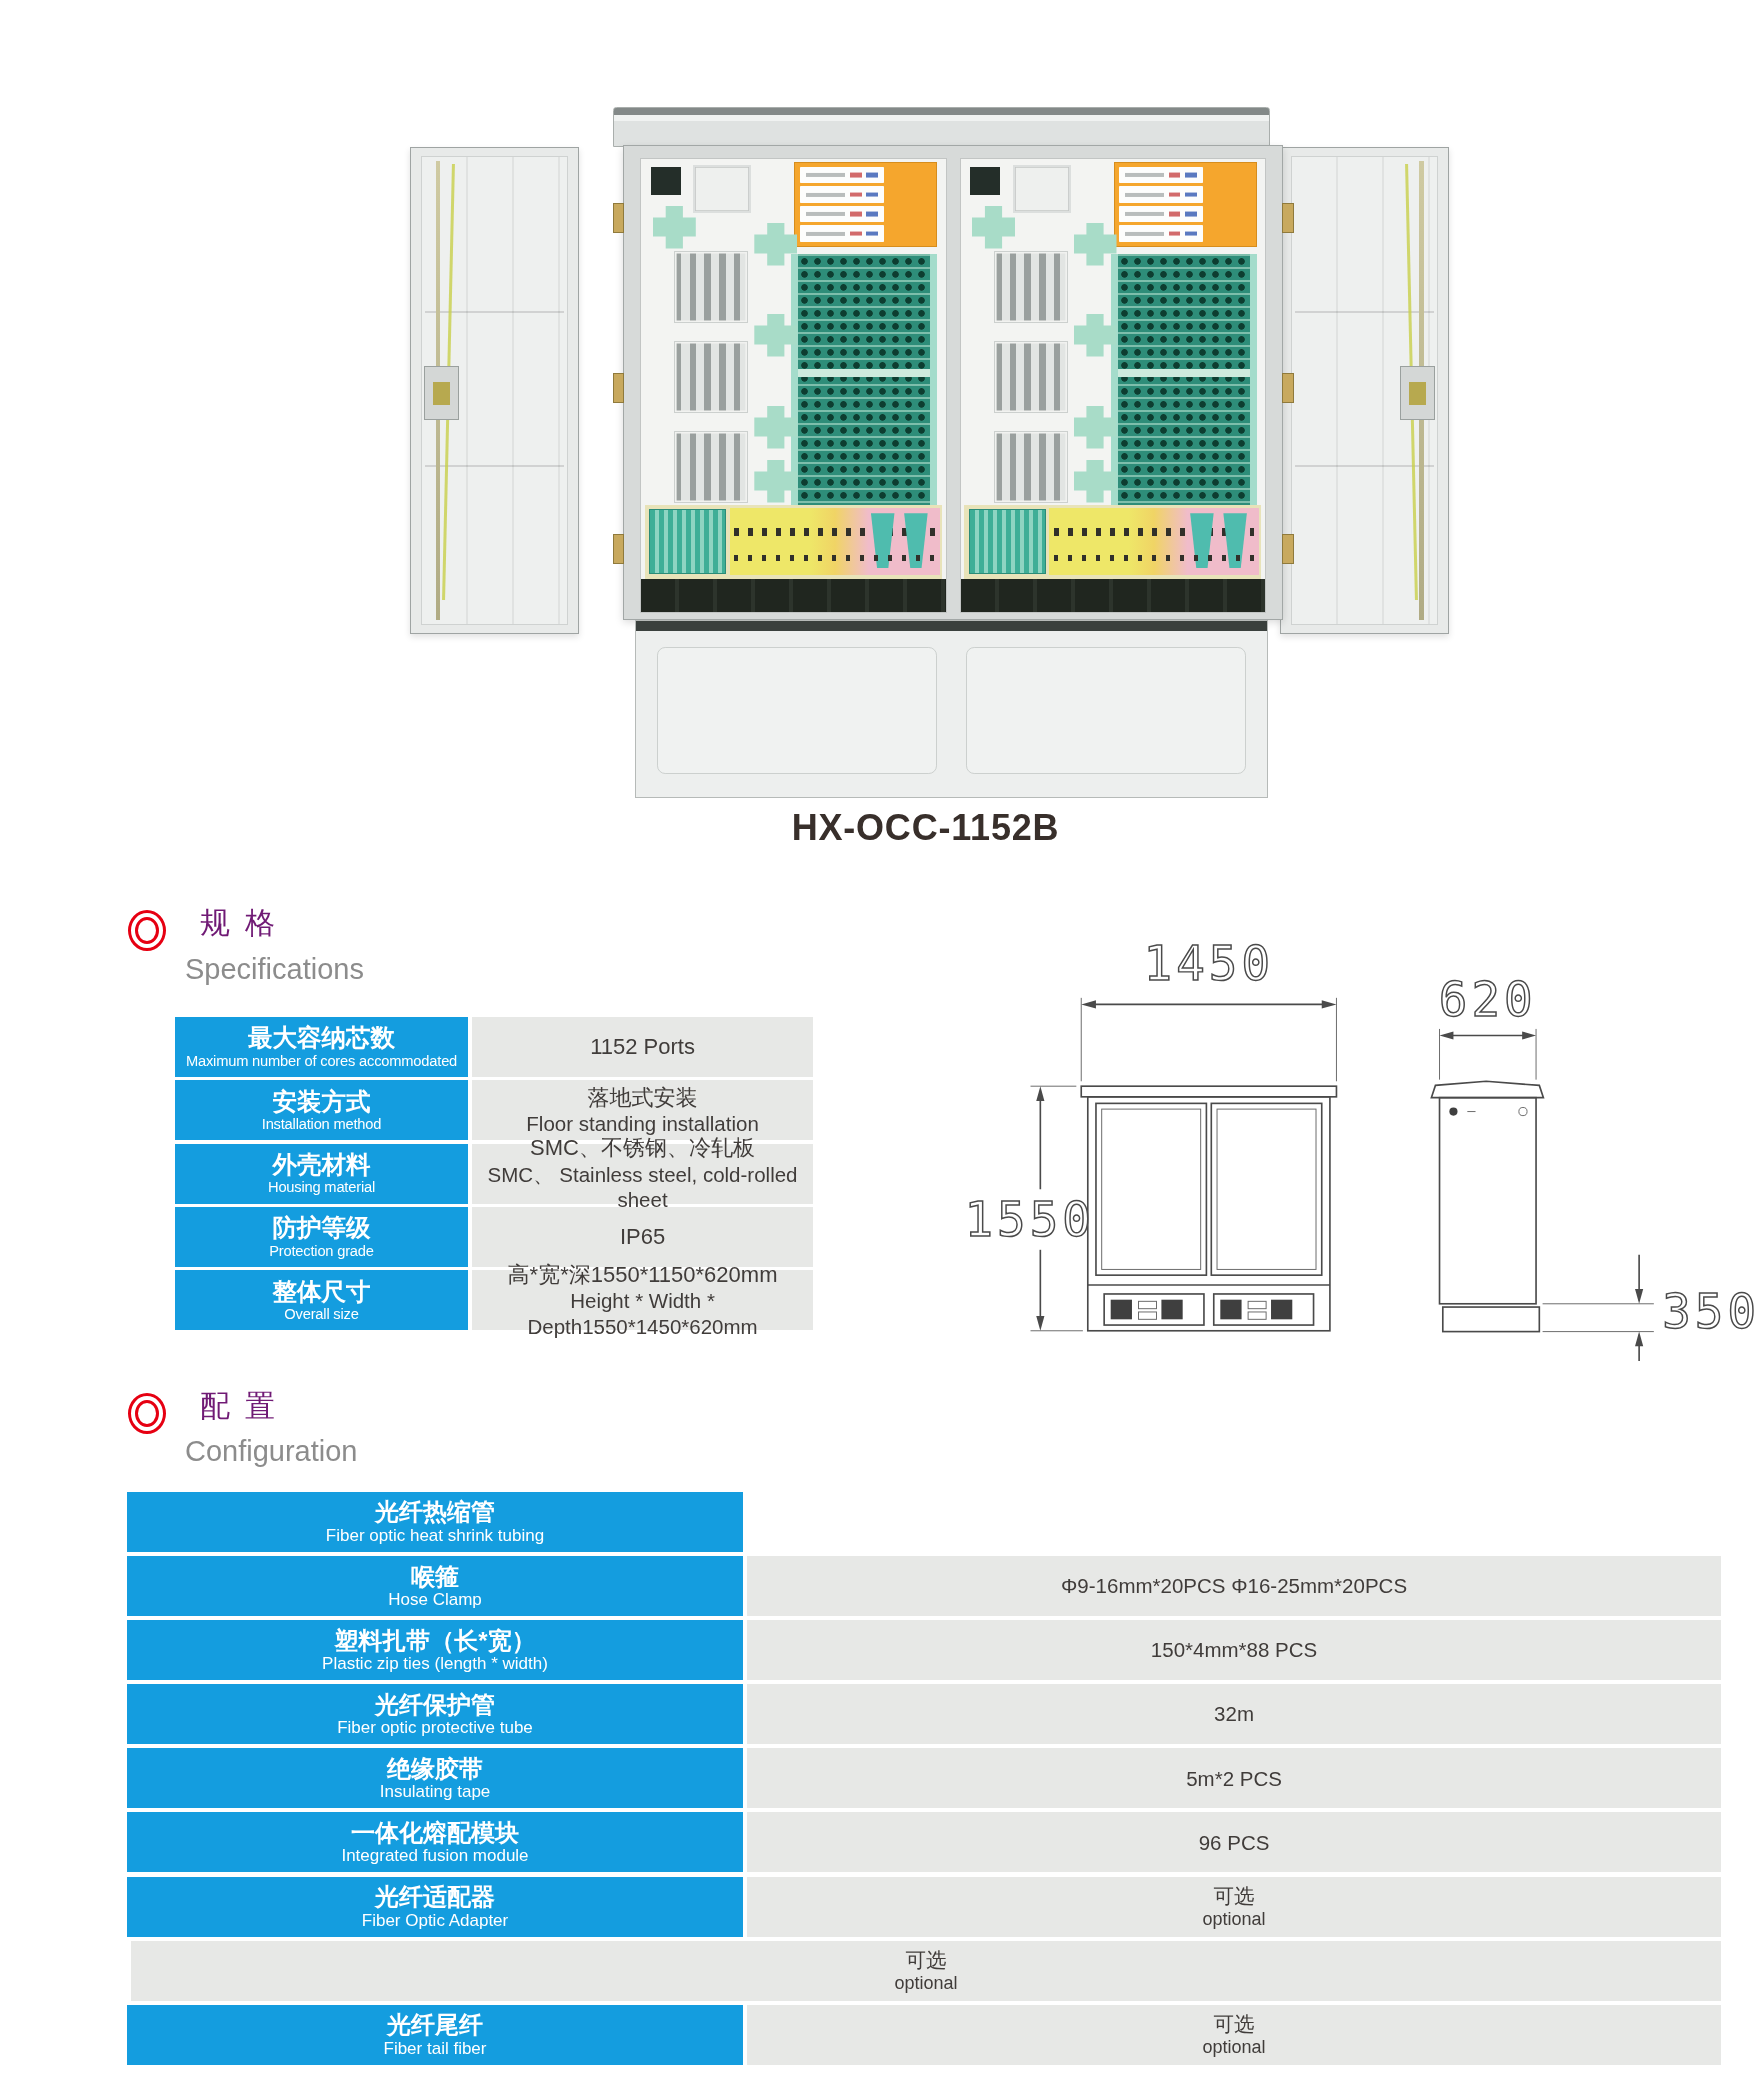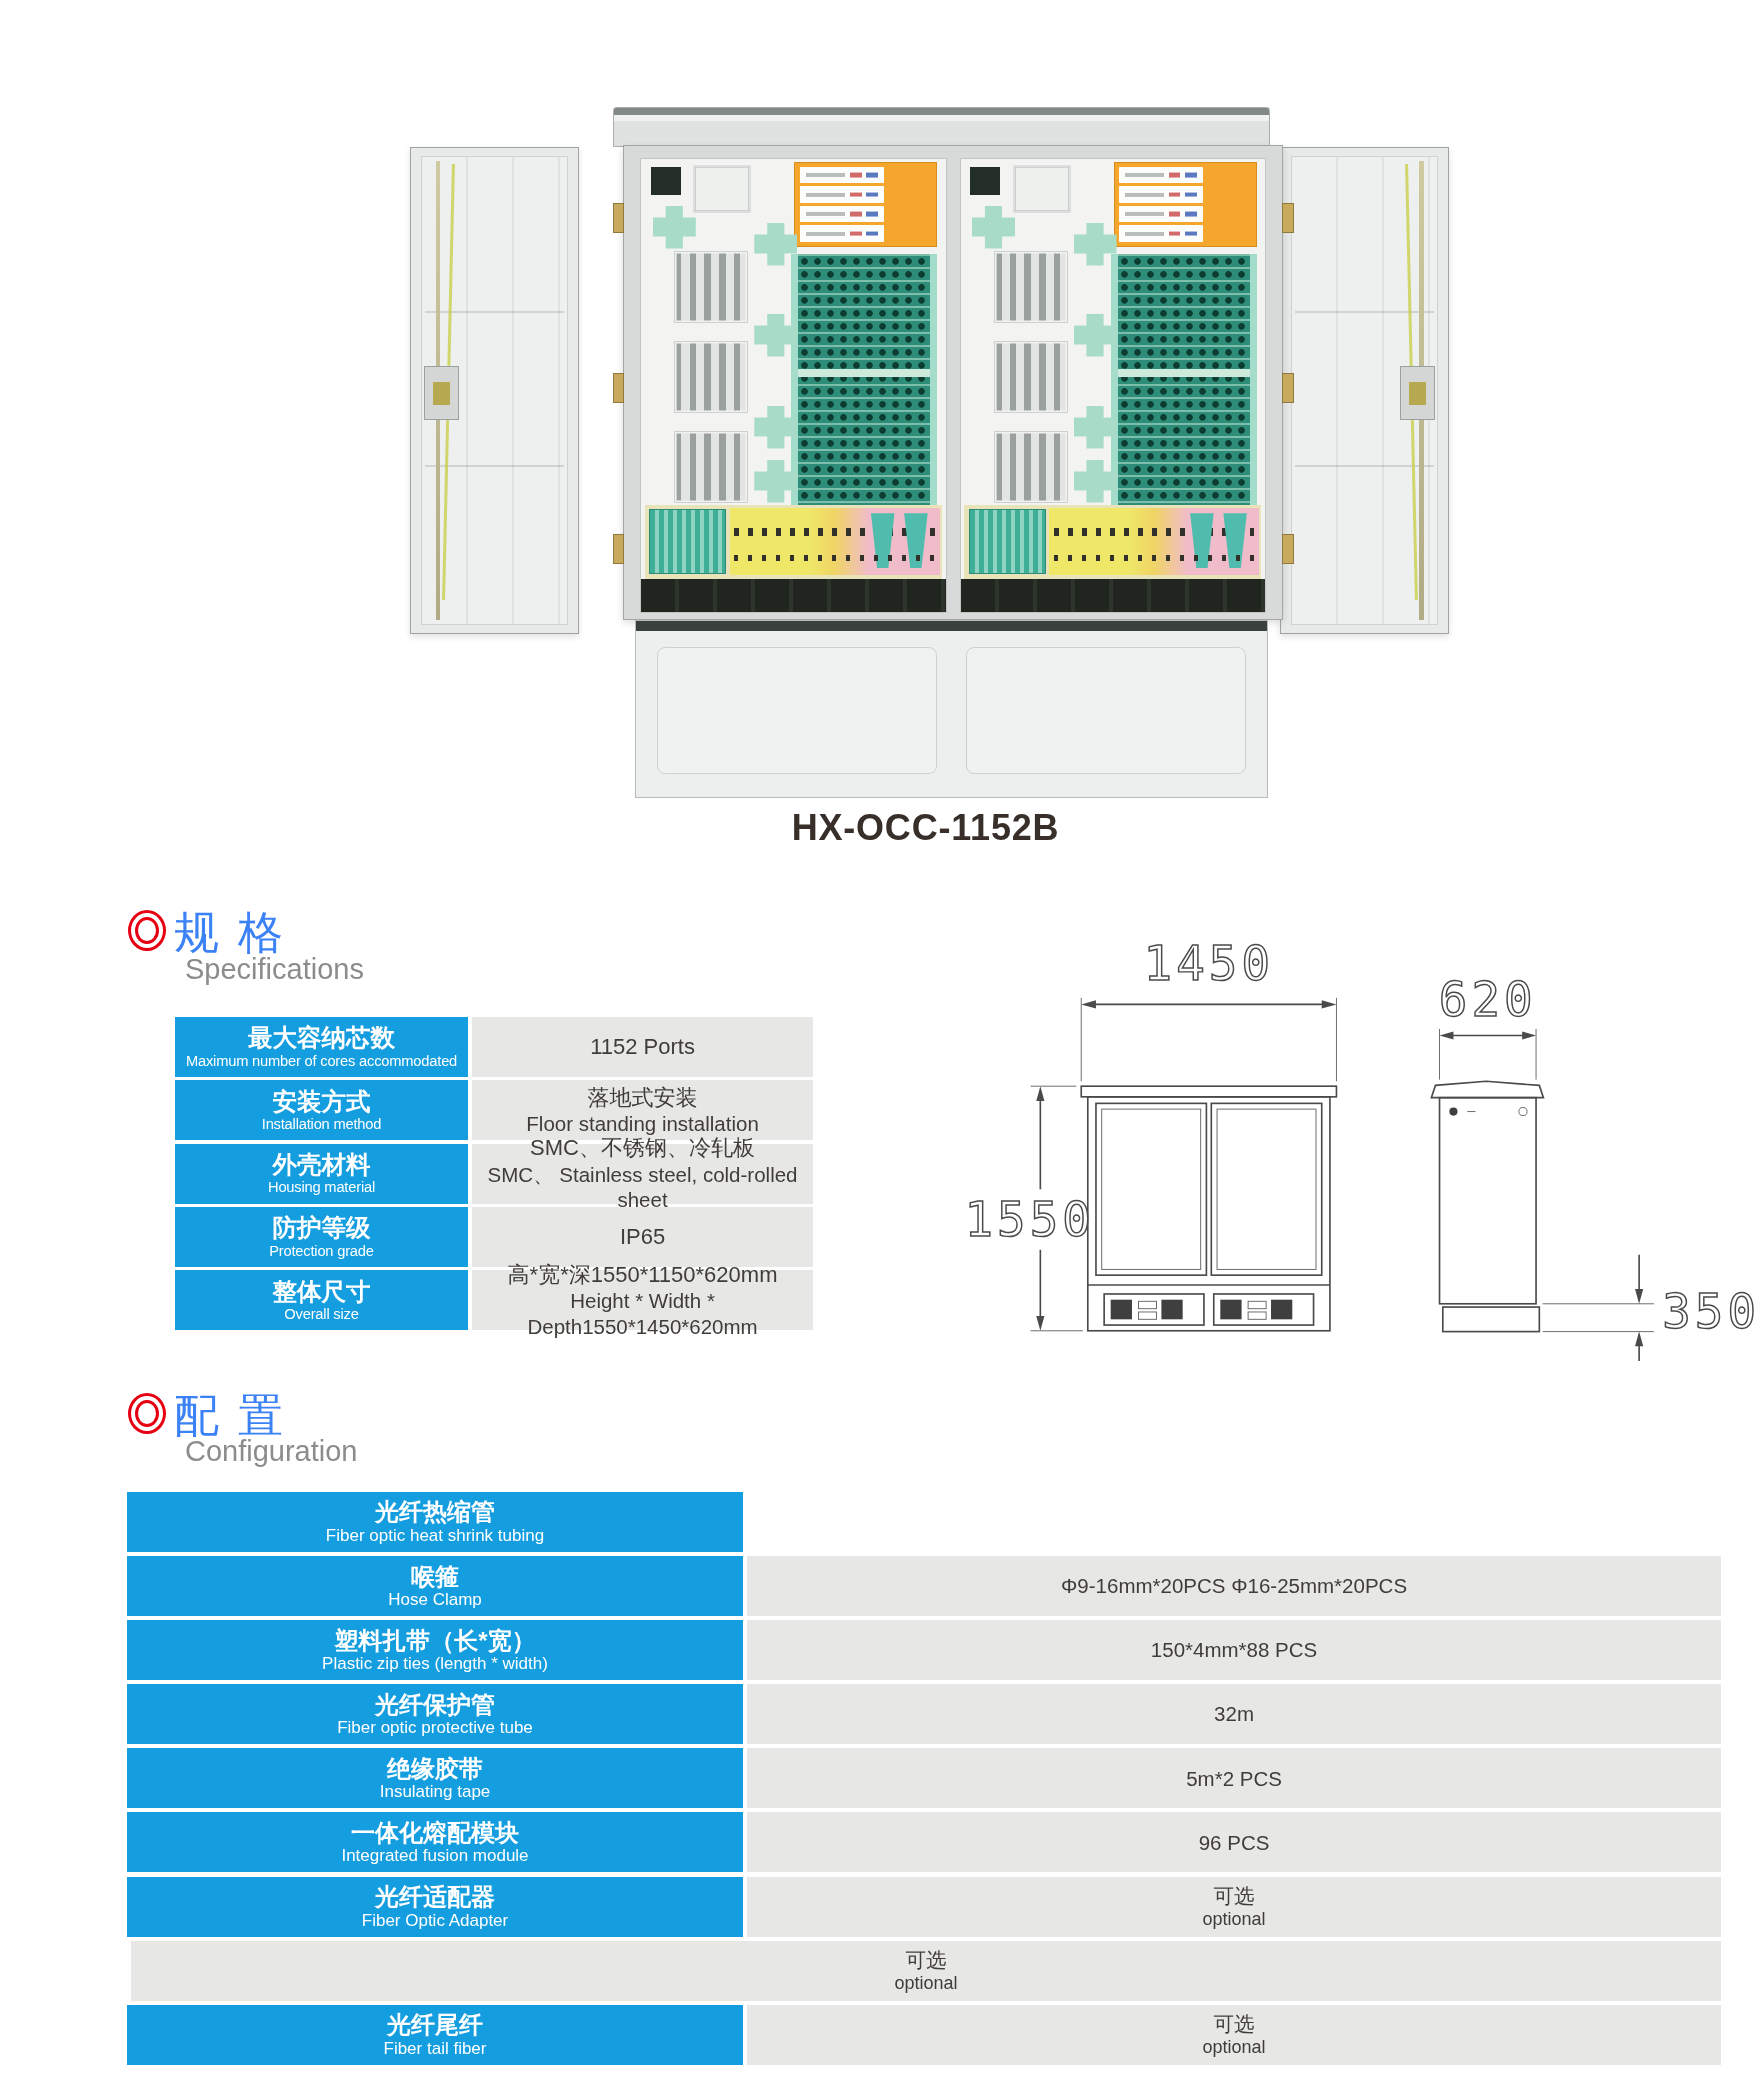--- a/index.html
+++ b/index.html
@@ -74,21 +74,21 @@
   .base-inset.bi1{left:21px}.base-inset.bi2{right:21px}
 
   
   .model{position:absolute;left:0;top:807px;width:1763px;text-align:center;font-size:36px;font-weight:bold;
          color:#382f2b;letter-spacing:0.8px;}
 
   
   .sec-icon{position:absolute;width:38px;height:41px;border:3.3px solid #e60012;border-radius:50%;box-sizing:border-box;}
   .sec-icon::after{content:"";position:absolute;left:4.1px;top:4.1px;right:4.1px;bottom:4.1px;border:3.3px solid #e60012;border-radius:50%;}
   .icon1{left:84px;top:910px}.icon2{left:84px;top:1393px}
-  .sec-zh{position:absolute;left:130px;font-size:45px;color:#3b82f6;letter-spacing:3.3px;}
+  .sec-zh{position:absolute;left:156px;font-size:30px;color:#701a75;letter-spacing:3.3px;}
   .zh1{top:903px}.zh2{top:1386px}
   .sec-en{position:absolute;left:141px;font-size:29px;color:#8c8c8c;}
   .en1{top:953px}.en2{top:1435px}
 
   
   .tbl{position:absolute;left:83px;}
   .tbl.spec{top:1017px;width:638px;padding-left:48px;}
   .tbl.cfg{top:1492px;width:1594px;}
   .trow{display:flex;height:60px;margin-bottom:4.1px;}
   .spec .trow{margin-bottom:3.3px;}

